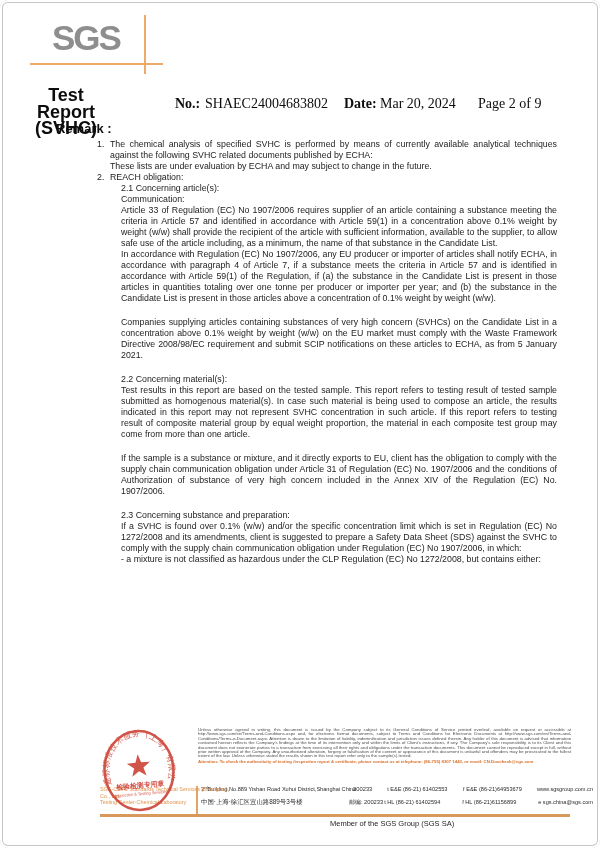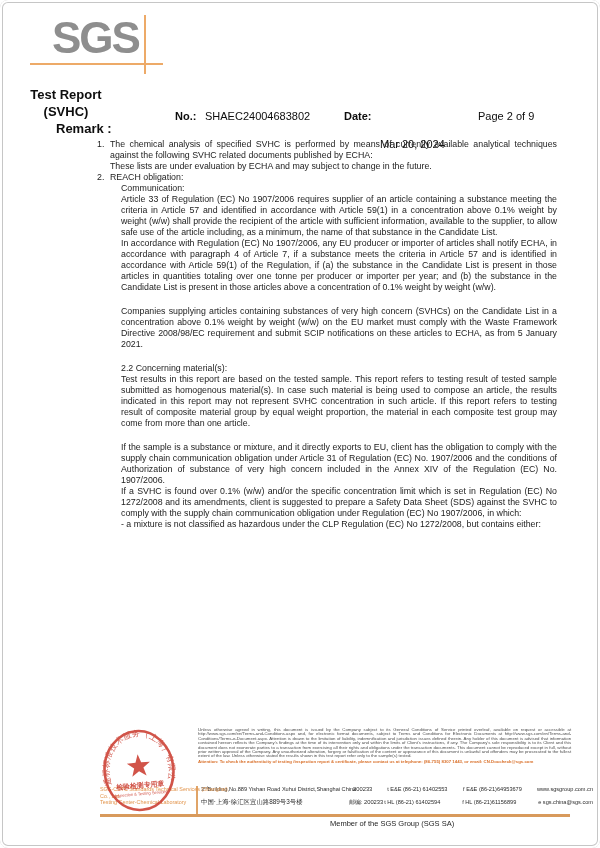--- a/index.html
+++ b/index.html
@@ -3,31 +3,31 @@
 <meta charset="utf-8">
 <style>
   html,body { margin:0; padding:0; background:#ffffff; }
   .page {
     position:relative; width:600px; height:848px; background:#fff;
     font-family:"Liberation Sans", sans-serif; color:#1b1b1b;
     overflow:hidden; border-radius:8px;
     box-shadow: inset 0 0 0 2px #fff, inset 0 0 0 3px #c6c6c6;
   }
   
-  .logo { position:absolute; left:52px; top:14px; font-size:44px; font-weight:bold;
+  .logo { position:absolute; left:52px; top:14px; font-size:35px; font-weight:bold;
           color:#8e8e8e; letter-spacing:-2px; line-height:48px; }
   .crop-h { position:absolute; left:30px; top:63px; width:133px; height:2px; background:#edaa68; }
   .crop-v { position:absolute; left:144px; top:15px; width:2px; height:59px; background:#edaa68; }
   .title-block { position:absolute; left:20px; top:87px; width:92px; text-align:center;
-                 font-weight:bold; font-size:13px; line-height:16.5px; color:#0d0d0d; }
-  .meta { position:absolute; top:110px; font-size:11px; color:#0d0d0d; white-space:nowrap; }
+                 font-weight:bold; font-size:18px; line-height:16.5px; color:#0d0d0d; }
+  .meta { position:absolute; top:96px; font-size:14px; color:#0d0d0d; white-space:nowrap;font-family:Liberation Serif, serif; }
   .m-no-l   { left:175px; font-weight:bold; }
   .m-no-v   { left:205px; }
   .m-date-l { left:344px; font-weight:bold; }
-  .m-date-v { left:380px;margin-top:28px; }
+  .m-date-v { left:380px; }
   .m-page   { left:478px; }
   .remark { position:absolute; left:56px; top:121px; font-size:13px; font-weight:bold; color:#0d0d0d; }
   
   .remark-body { position:absolute; left:97px; top:139px; width:460px;
                  font-size:8.8px; line-height:11px; color:#1c1c1c; }
   .blk { display:flex; }
   .mk  { width:13px; flex:none; }
   .ct  { flex:1 1 auto; }
   .cont { padding-left:13px; }
   .sub  { margin-left:24px; }
@@ -80,27 +80,29 @@
       <span class="mk">1.</span>
       <div class="ct j">The chemical analysis of specified SVHC is performed by means of currently available analytical techniques against the following SVHC related documents published by ECHA:</div>
     </div>
     <div class="blk cont">
       <div class="ct">These lists are under evaluation by ECHA and may subject to change in the future.</div>
     </div>
     <div class="blk">
       <span class="mk">2.</span>
       <div class="ct">REACH obligation:</div>
     </div>
+    <div class="sub">2.1 Concerning article(s):</div>
     <div class="sub">Communication:</div>
     <div class="sub j">Article 33 of Regulation (EC) No 1907/2006 requires supplier of an article containing a substance meeting the criteria in Article 57 and identified in accordance with Article 59(1) in a concentration above 0.1% weight by weight (w/w) shall provide the recipient of the article with sufficient information, available to the supplier, to allow safe use of the article including, as a minimum, the name of that substance in the Candidate List.</div>
     <div class="sub j">In accordance with Regulation (EC) No 1907/2006, any EU producer or importer of articles shall notify ECHA, in accordance with paragraph 4 of Article 7, if a substance meets the criteria in Article 57 and is identified in accordance with Article 59(1) of the Regulation, if (a) the substance in the Candidate List is present in those articles in quantities totaling over one tonne per producer or importer per year; and (b) the substance in the Candidate List is present in those articles above a concentration of 0.1% weight by weight (w/w).</div>
     <div class="sub j gap">Companies supplying articles containing substances of very high concern (SVHCs) on the Candidate List in a concentration above 0.1% weight by weight (w/w) on the EU market must comply with the Waste Framework Directive 2008/98/EC requirement and submit SCIP notifications on these articles to ECHA, as from 5 January 2021.</div>
     <div class="sub gap">2.2 Concerning material(s):</div>
     <div class="sub j">Test results in this report are based on the tested sample. This report refers to testing result of tested sample submitted as homogenous material(s). In case such material is being used to compose an article, the results indicated in this report may not represent SVHC concentration in such article. If this report refers to testing result of composite material group by equal weight proportion, the material in each composite test group may come from more than one article.</div>
     <div class="sub j gap">If the sample is a substance or mixture, and it directly exports to EU, client has the obligation to comply with the supply chain communication obligation under Article 31 of Regulation (EC) No. 1907/2006 and the conditions of Authorization of substance of very high concern included in the Annex XIV of the Regulation (EC) No. 1907/2006.</div>
+    <div class="sub gap">2.3 Concerning substance and preparation:</div>
     <div class="sub j">If a SVHC is found over 0.1% (w/w) and/or the specific concentration limit which is set in Regulation (EC) No 1272/2008 and its amendments, client is suggested to prepare a Safety Data Sheet (SDS) against the SVHC to comply with the supply chain communication obligation under Regulation (EC) No 1907/2006, in which:</div>
     <div class="sub j">- a mixture is not classified as hazardous under the CLP Regulation (EC) No 1272/2008, but contains either:</div>
   </div>
 
   <div class="f-small">
     <div class="disc">Unless otherwise agreed in writing, this document is issued by the Company subject to its General Conditions of Service printed overleaf, available on request or accessible at http://www.sgs.com/en/Terms-and-Conditions.aspx and, for electronic format documents, subject to Terms and Conditions for Electronic Documents at http://www.sgs.com/en/Terms-and-Conditions/Terms-e-Document.aspx. Attention is drawn to the limitation of liability, indemnification and jurisdiction issues defined therein. Any holder of this document is advised that information contained hereon reflects the Company's findings at the time of its intervention only and within the limits of Client's instructions, if any. The Company's sole responsibility is to its Client and this document does not exonerate parties to a transaction from exercising all their rights and obligations under the transaction documents. This document cannot be reproduced except in full, without prior written approval of the Company. Any unauthorized alteration, forgery or falsification of the content or appearance of this document is unlawful and offenders may be prosecuted to the fullest extent of the law. Unless otherwise stated the results shown in this test report refer only to the sample(s) tested.</div>
     <div class="attn">Attention: To check the authenticity of testing /inspection report &amp; certificate, please contact us at telephone: (86-755) 8307 1443, or email: CN.Doccheck@sgs.com</div>
   </div>
 
   <div class="f-divider"></div>

